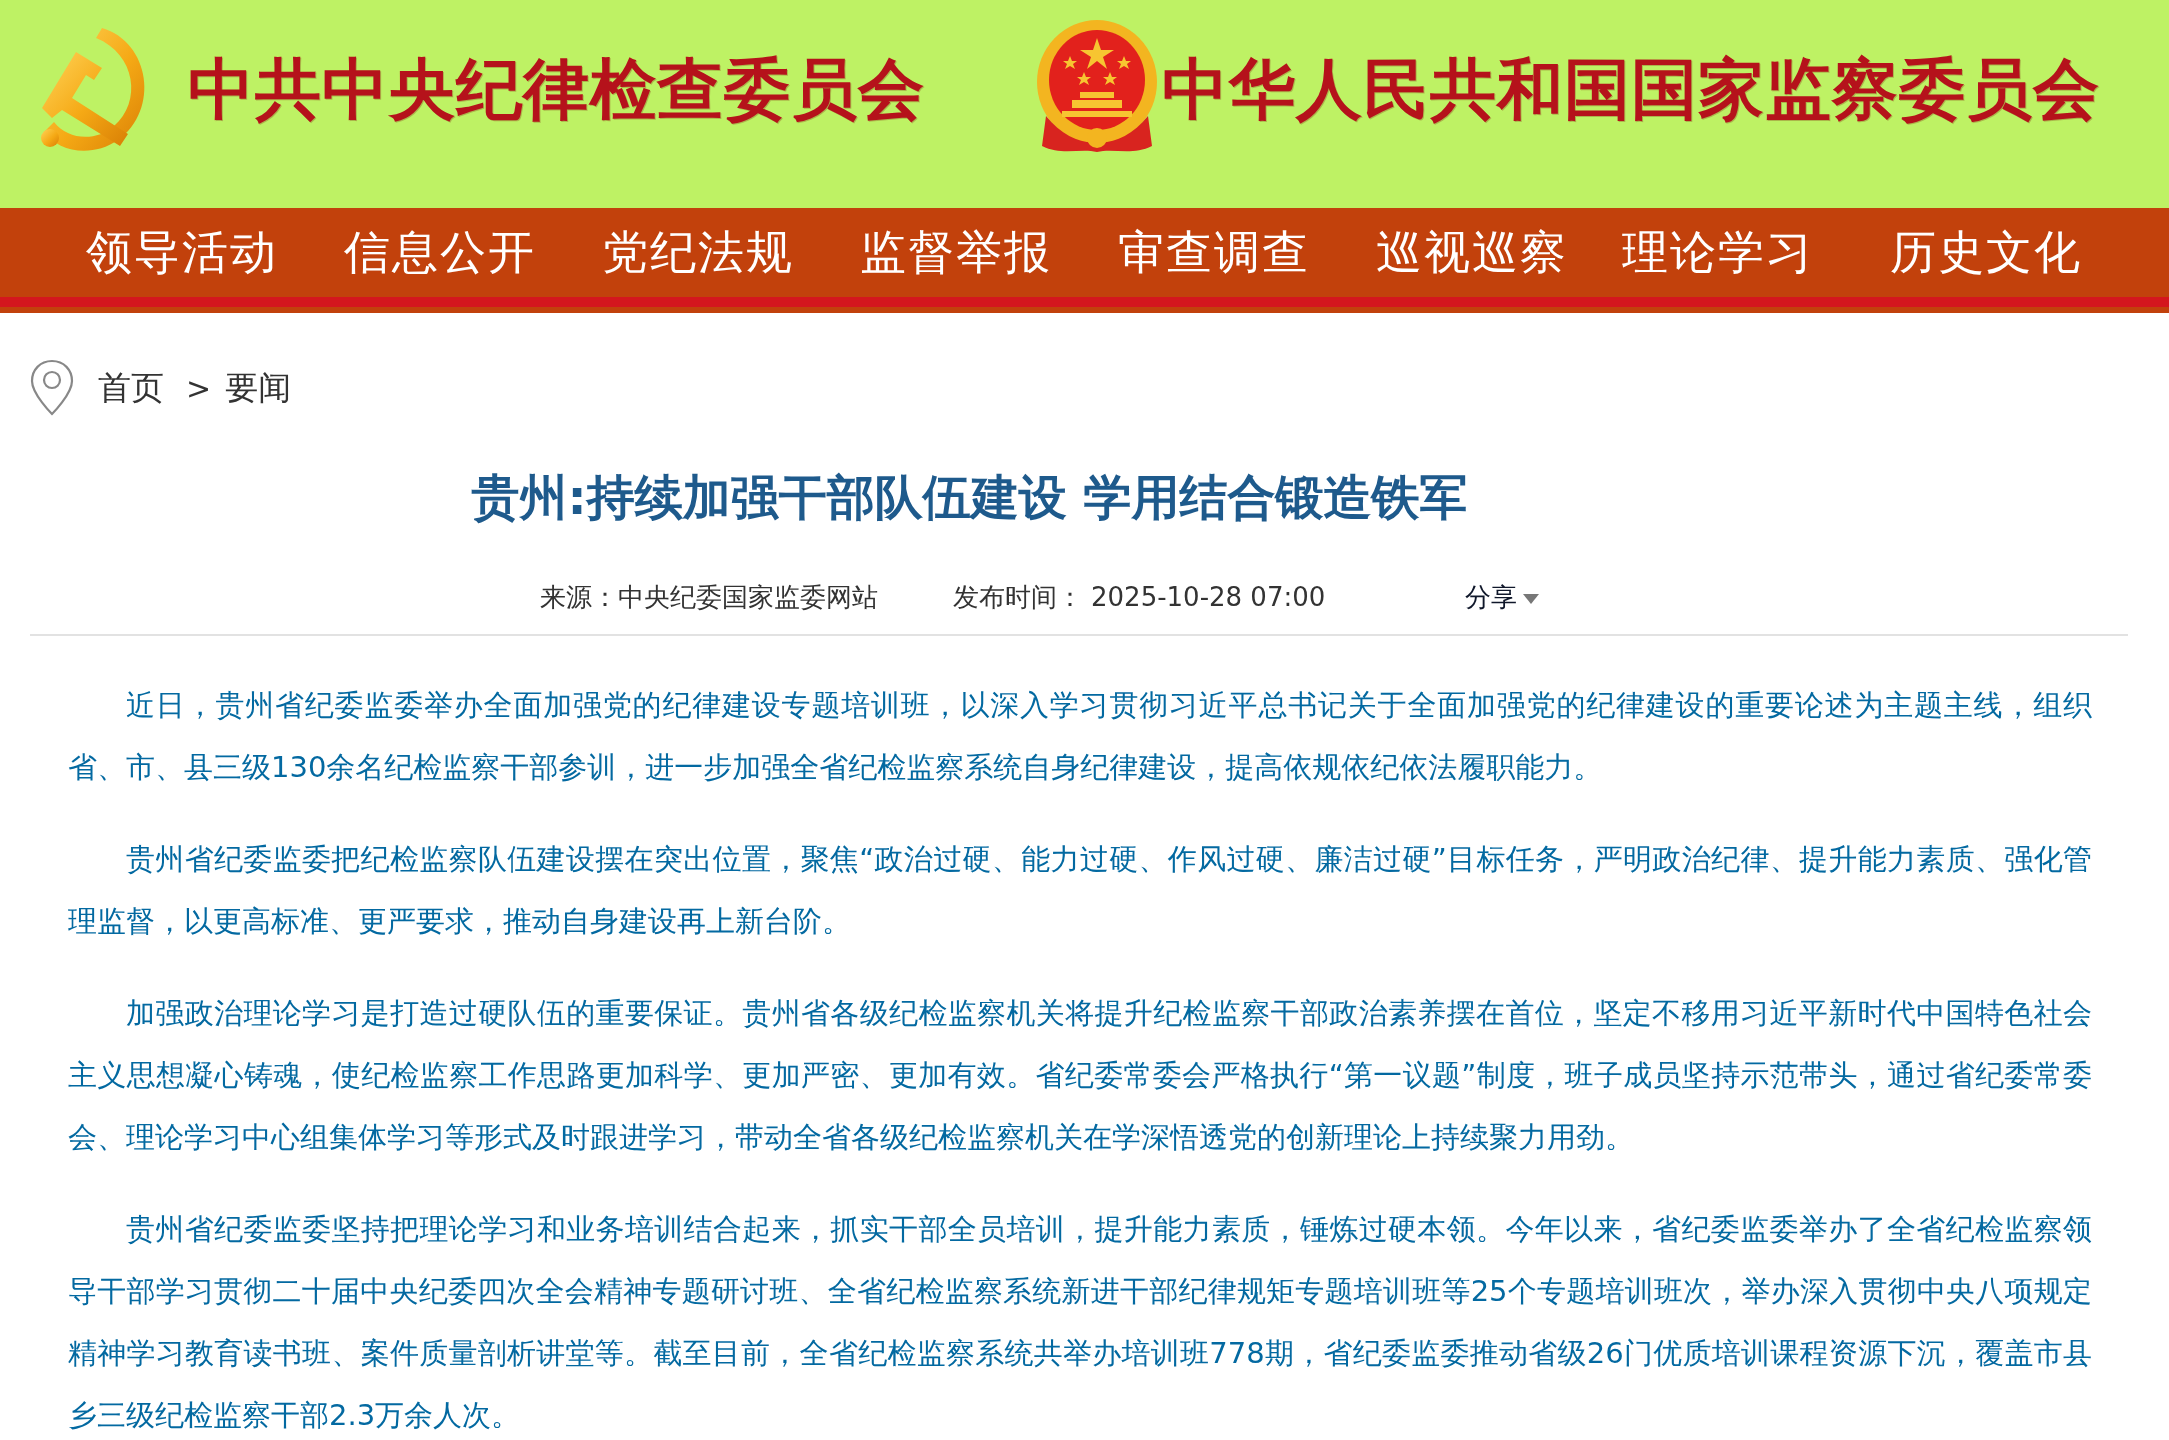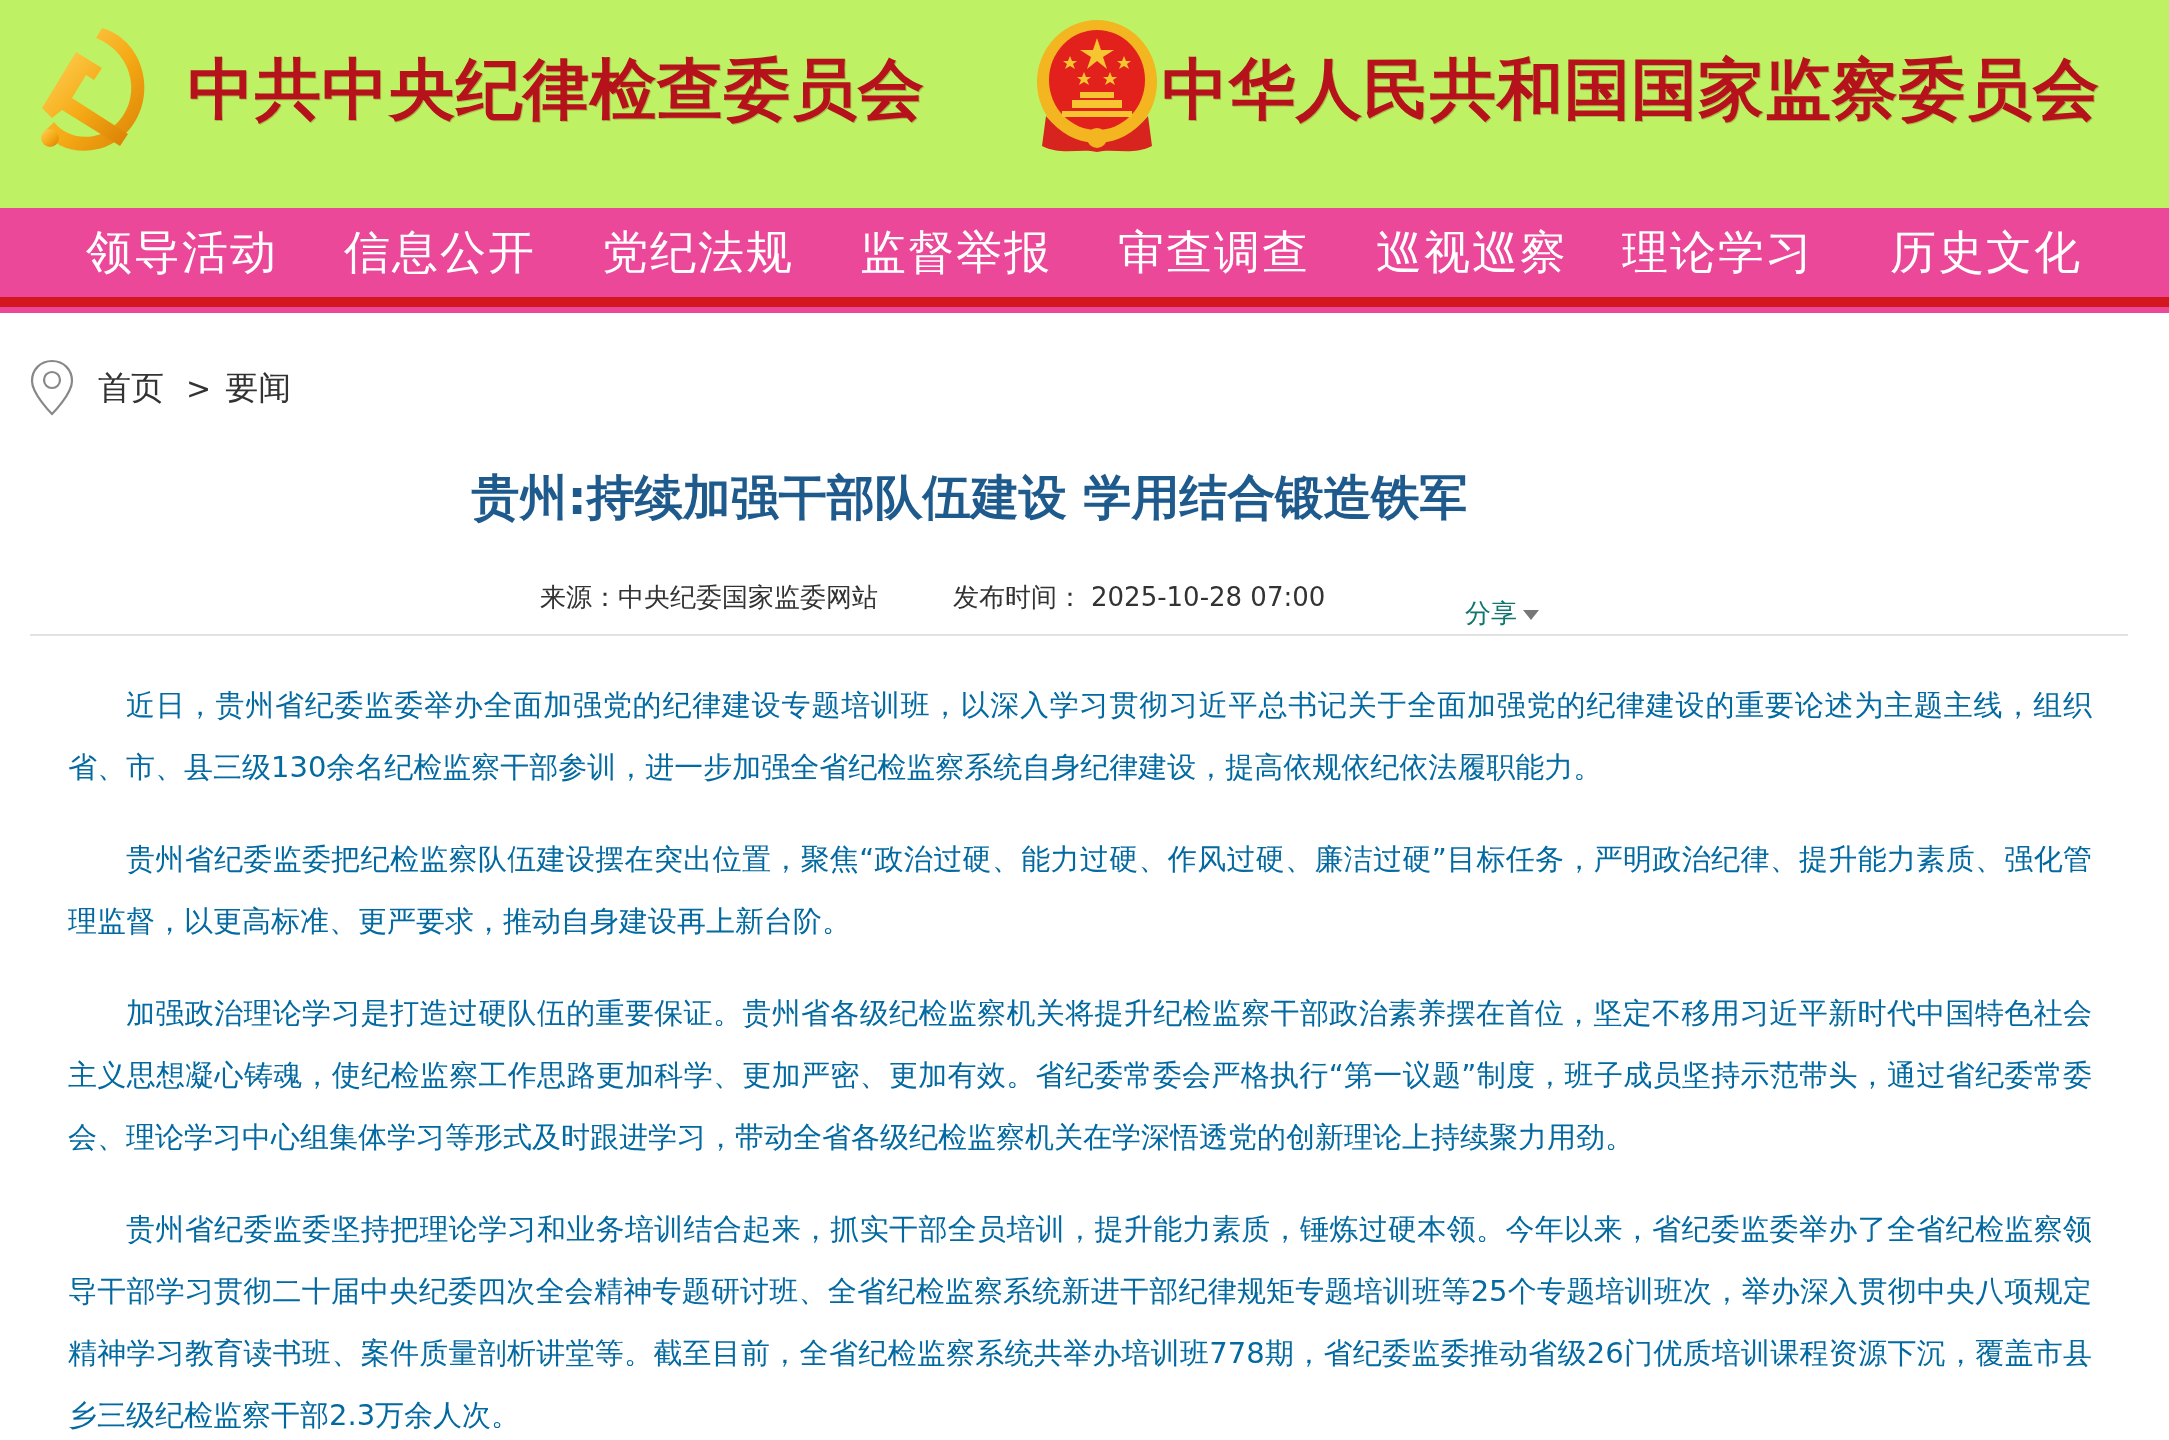--- a/index.html
+++ b/index.html
@@ -11,41 +11,41 @@
   .brand { position: absolute; display: flex; align-items: center; }
   .brand-1 { left: 32px; top: 20px; height: 140px; }
   .brand-2 { left: 1032px; top: 18px; height: 144px; }
   .brand-title { font-family: "DejaVu Serif", "Liberation Serif", serif; font-weight: bold;
                  color: #b5121b; font-size: 66px; letter-spacing: 1px; white-space: nowrap;
                  text-shadow: 1px 1px 0 rgba(120,0,0,0.25); }
   .brand-1 .brand-title { margin-left: 26px; }
   .brand-2 .brand-title { }
 
   
-  .nav { position: absolute; left: 0; top: 208px; width: 2169px; height: 105px; background: #ec4899;
+  .nav { position: absolute; left: 0; top: 208px; width: 2169px; height: 105px; background: #c2410c;
          display: flex; align-items: center; }
   .nav-stripe { position: absolute; left: 0; top: 297px; width: 2169px; height: 10px; background: #d4161e; }
   .nav-item { position: absolute; top: 0; height: 89px; line-height: 89px; color: #ffffff;
               font-family: "DejaVu Serif", "Liberation Serif", serif; font-size: 46px;
               letter-spacing: 2px; cursor: pointer; white-space: nowrap; }
 
   
   .breadcrumb { position: absolute; left: 28px; top: 358px; height: 60px; display: flex; align-items: center; }
   .pin-icon { width: 48px; height: 60px; display: inline-block; }
   .crumb { font-size: 33px; color: #333; margin-left: 22px; cursor: pointer; }
   .crumb-sep { font-size: 30px; color: #333; margin-left: 22px; }
   .crumb-current { font-size: 33px; color: #333; margin-left: 14px; }
 
   
   .article-title { position: absolute; left: 0; width: 1939px; top: 466px; text-align: center;
                    font-size: 48px; font-weight: bold; color: #1e5a8c; letter-spacing: 0px; }
   .meta { position: absolute; top: 580px; left: 0; width: 2169px; height: 40px; font-size: 26px; color: #333; }
   .meta-source { position: absolute; left: 540px; top: 0; white-space: nowrap; }
   .meta-time { position: absolute; left: 953px; top: 0; white-space: nowrap; }
-  .meta-share { position: absolute; left: 1465px; top: 16px; white-space: nowrap; cursor: pointer; color: #0f766e; }
+  .meta-share { position: absolute; left: 1465px; top: 0; white-space: nowrap; cursor: pointer; color: #0f172a; }
   .caret { display: inline-block; width: 0; height: 0; border-left: 8px solid transparent;
            border-right: 8px solid transparent; border-top: 10px solid #777; margin-left: 6px;
            vertical-align: middle; }
   .divider { position: absolute; left: 30px; top: 634px; width: 2098px; height: 2px; background: #e2e2e2; }
 
   
   .content { position: absolute; left: 68px; top: 674px; width: 2024px; }
   .content p { margin: 0 0 30px 0; font-size: 29px; line-height: 62px; color: #0369a1;
                text-indent: 2em; text-align: justify; }
 </style>

